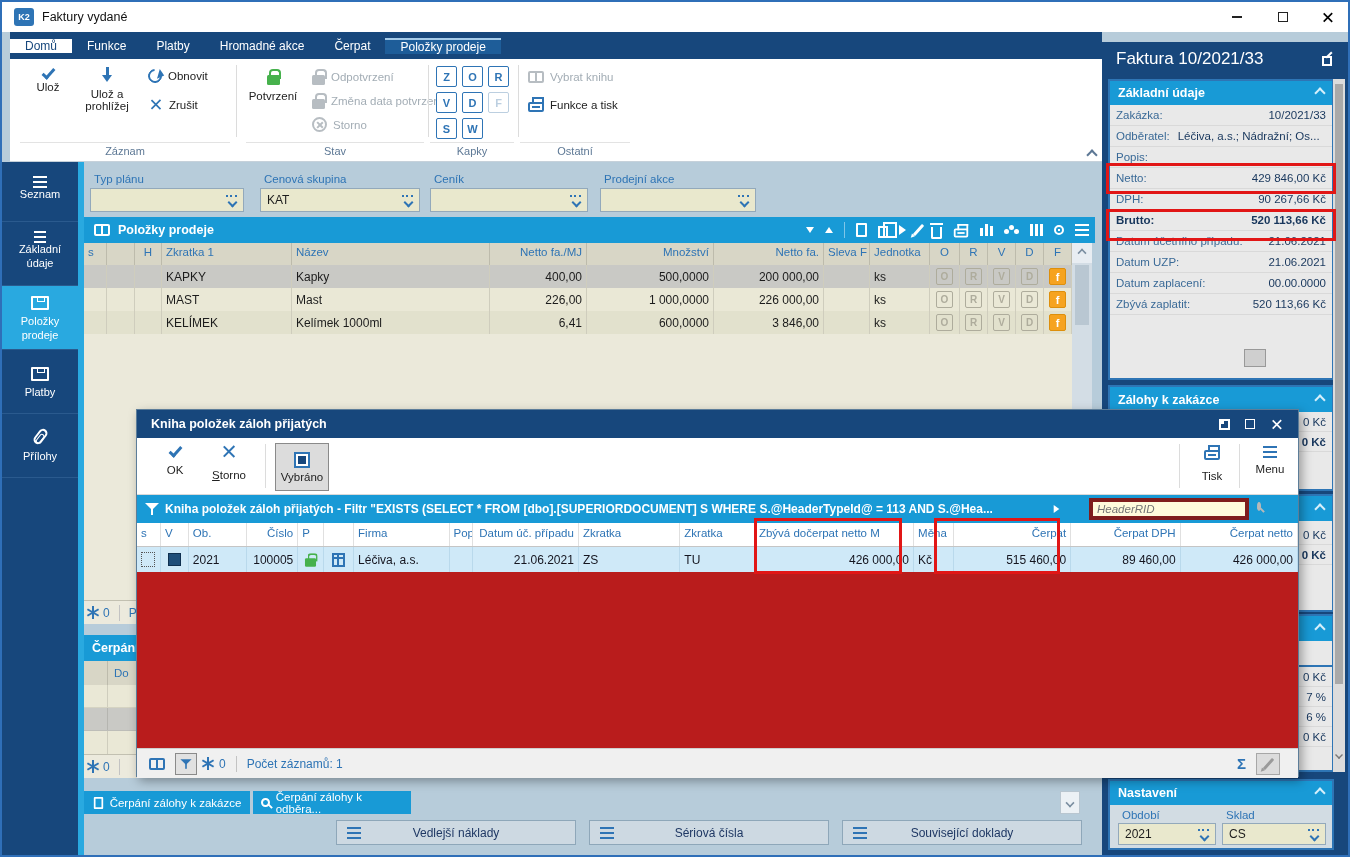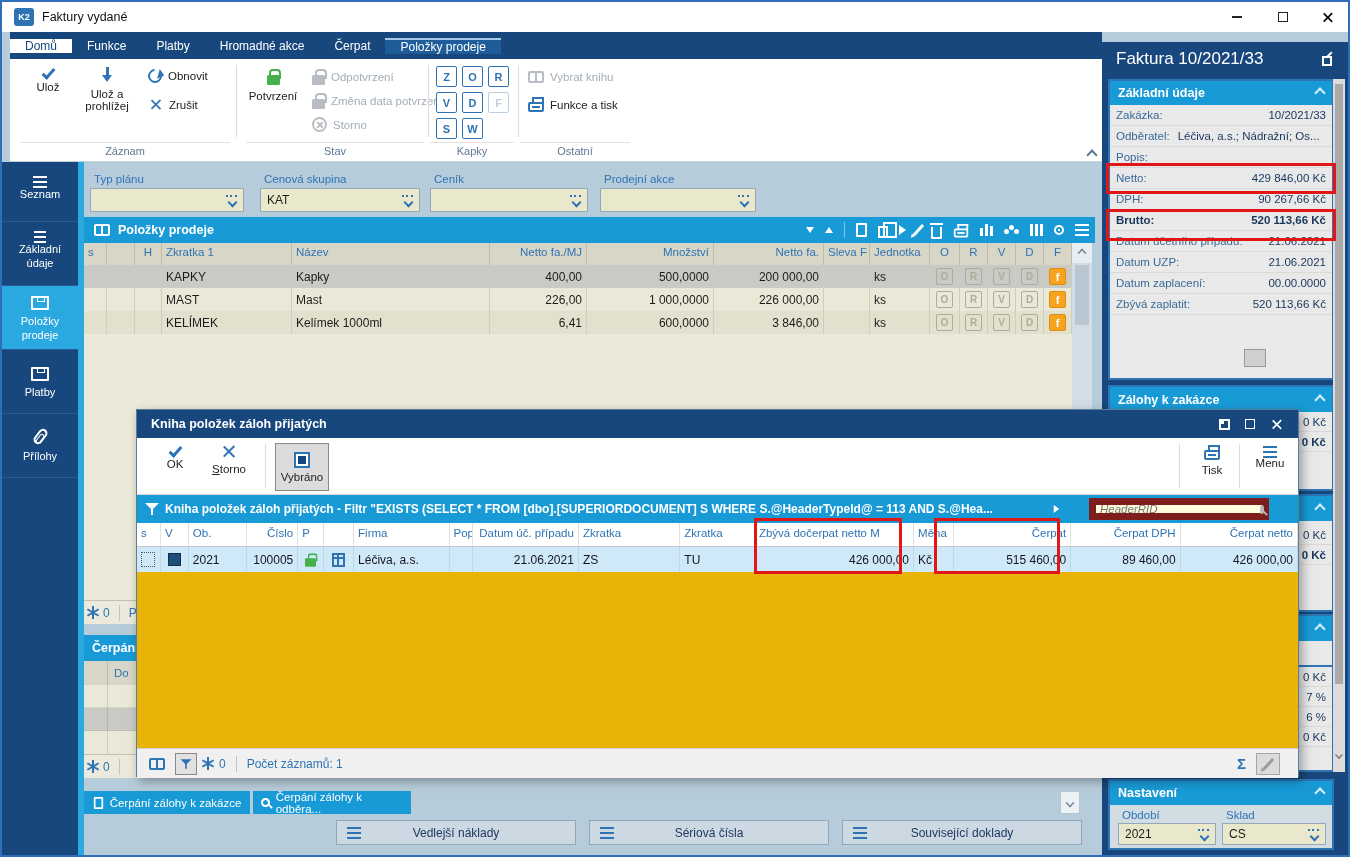--- a/index.html
+++ b/index.html
@@ -127,29 +127,29 @@
 .rptitle{left:1114px;top:47px;color:#fff;font-size:17px}
 .panel{position:absolute;border:2px solid #2e75b5;background:#e9e9e9}
 .phead{height:24px;background:#189ad6;color:#fff;font-weight:bold;font-size:12.5px;display:flex;align-items:center;padding:0 8px}
 .phead .chu{margin-left:auto;color:#d6f0fb}
 .prow{height:21px;display:flex;align-items:center;padding:0 6px;border-bottom:1px solid #d9d9d9;font-size:11.5px}
 .prow .lab{color:#3a6a97;white-space:nowrap}
 .prow .val{margin-left:auto;color:#17365c;white-space:nowrap;overflow:hidden;padding-left:4px}
 .pv{height:20px;display:flex;align-items:center;justify-content:flex-end;padding:0 6px;border-bottom:1px solid #d9d9d9;font-size:11.5px;color:#17365c}
 .rsb{left:1331px;top:77px;width:12px;height:693px;background:#dcdcdc}
 
-.modal{left:134px;top:407px;width:1163px;height:368px;background:#eab308;border:1px solid #5c7d99;box-shadow:3px 4px 10px rgba(0,0,0,.35);z-index:40}
+.modal{left:134px;top:407px;width:1163px;height:368px;background:#b91c1c;border:1px solid #5c7d99;box-shadow:3px 4px 10px rgba(0,0,0,.35);z-index:40}
 .mtitle{height:28px;background:#17477c;color:#fff;font-weight:bold;font-size:12.5px;display:flex;align-items:center;padding-left:14px}
 .mwb{position:absolute;top:5px;width:20px;height:18px;display:flex;align-items:center;justify-content:center;color:#fff}
 .mtool{position:absolute;left:0;top:28px;width:100%;height:57px;background:#fff;border-bottom:1px solid #d9d9d9}
-.mtb{position:absolute;display:flex;flex-direction:column;align-items:center;gap:4px;font-size:11.5px;color:#222}
+.mtb{position:absolute;display:flex;flex-direction:column;align-items:center;gap:10px;font-size:11.5px;color:#222}
 .msep{position:absolute;top:6px;height:44px;border-left:1px solid #dcdcdc}
 .mfilter{position:absolute;left:0;top:85px;width:100%;height:28px;background:#189ad6;display:flex;align-items:center;color:#fff}
 .mftext{font-weight:bold;font-size:12px;white-space:nowrap;overflow:hidden;width:888px;margin-left:6px}
-.srch{position:absolute;left:952px;top:3px;width:180px;height:22px;background:#fffbdc;border:7px solid #7f1d1d;display:flex;}
+.srch{position:absolute;left:952px;top:3px;width:160px;height:22px;background:#fffbdc;border:4px solid #7f1d1d;display:flex;}
 .srch input{flex:1;border:none;background:transparent;font-style:italic;font-size:11.5px;color:#555;padding:0 4px;outline:none;font-family:inherit}
 .mghead{position:absolute;left:0;top:113px;width:100%;height:24px;background:#fff;border-bottom:1px solid #c5c5c5;display:flex;font-size:11.5px;color:#2e74b5}
 .mghead>div{border-right:1px solid #e0e0e0;padding:4px 4px;overflow:hidden;white-space:nowrap}
 .mgrow{position:absolute;left:0;top:137px;width:100%;height:25px;background:#cfe9f8;display:flex;font-size:12px;color:#15151f}
 .mgrow>div{border-right:1px solid #b9d9ec;padding:3px 4px;overflow:hidden;white-space:nowrap;display:flex;align-items:center}
 .m0{width:24px}.m1{width:28px}.m2{width:58px}.m3{width:52px}.m4{width:26px}.m5{width:30px}.m6{width:96px}.m7{width:24px}.m8{width:106px}.m9{width:102px}.m10{width:75px}.m11{width:160px}.m12{width:40px}.m13{width:118px}.m14{width:110px}.m15{width:118px}
 .mfoot{position:absolute;left:0;top:338px;width:100%;height:30px;background:#f0f0f0;border-top:1px solid #cfcfcf;display:flex;align-items:center;gap:10px;padding-left:12px;color:#2e74b5;font-size:12px}
 .fl::first-letter{text-decoration:underline}
 .redbox{position:absolute;border:3px solid #e11616;z-index:60;pointer-events:none}
 .navysq{width:13px;height:13px;background:#1f4e79;border:1px solid #0f3050}

